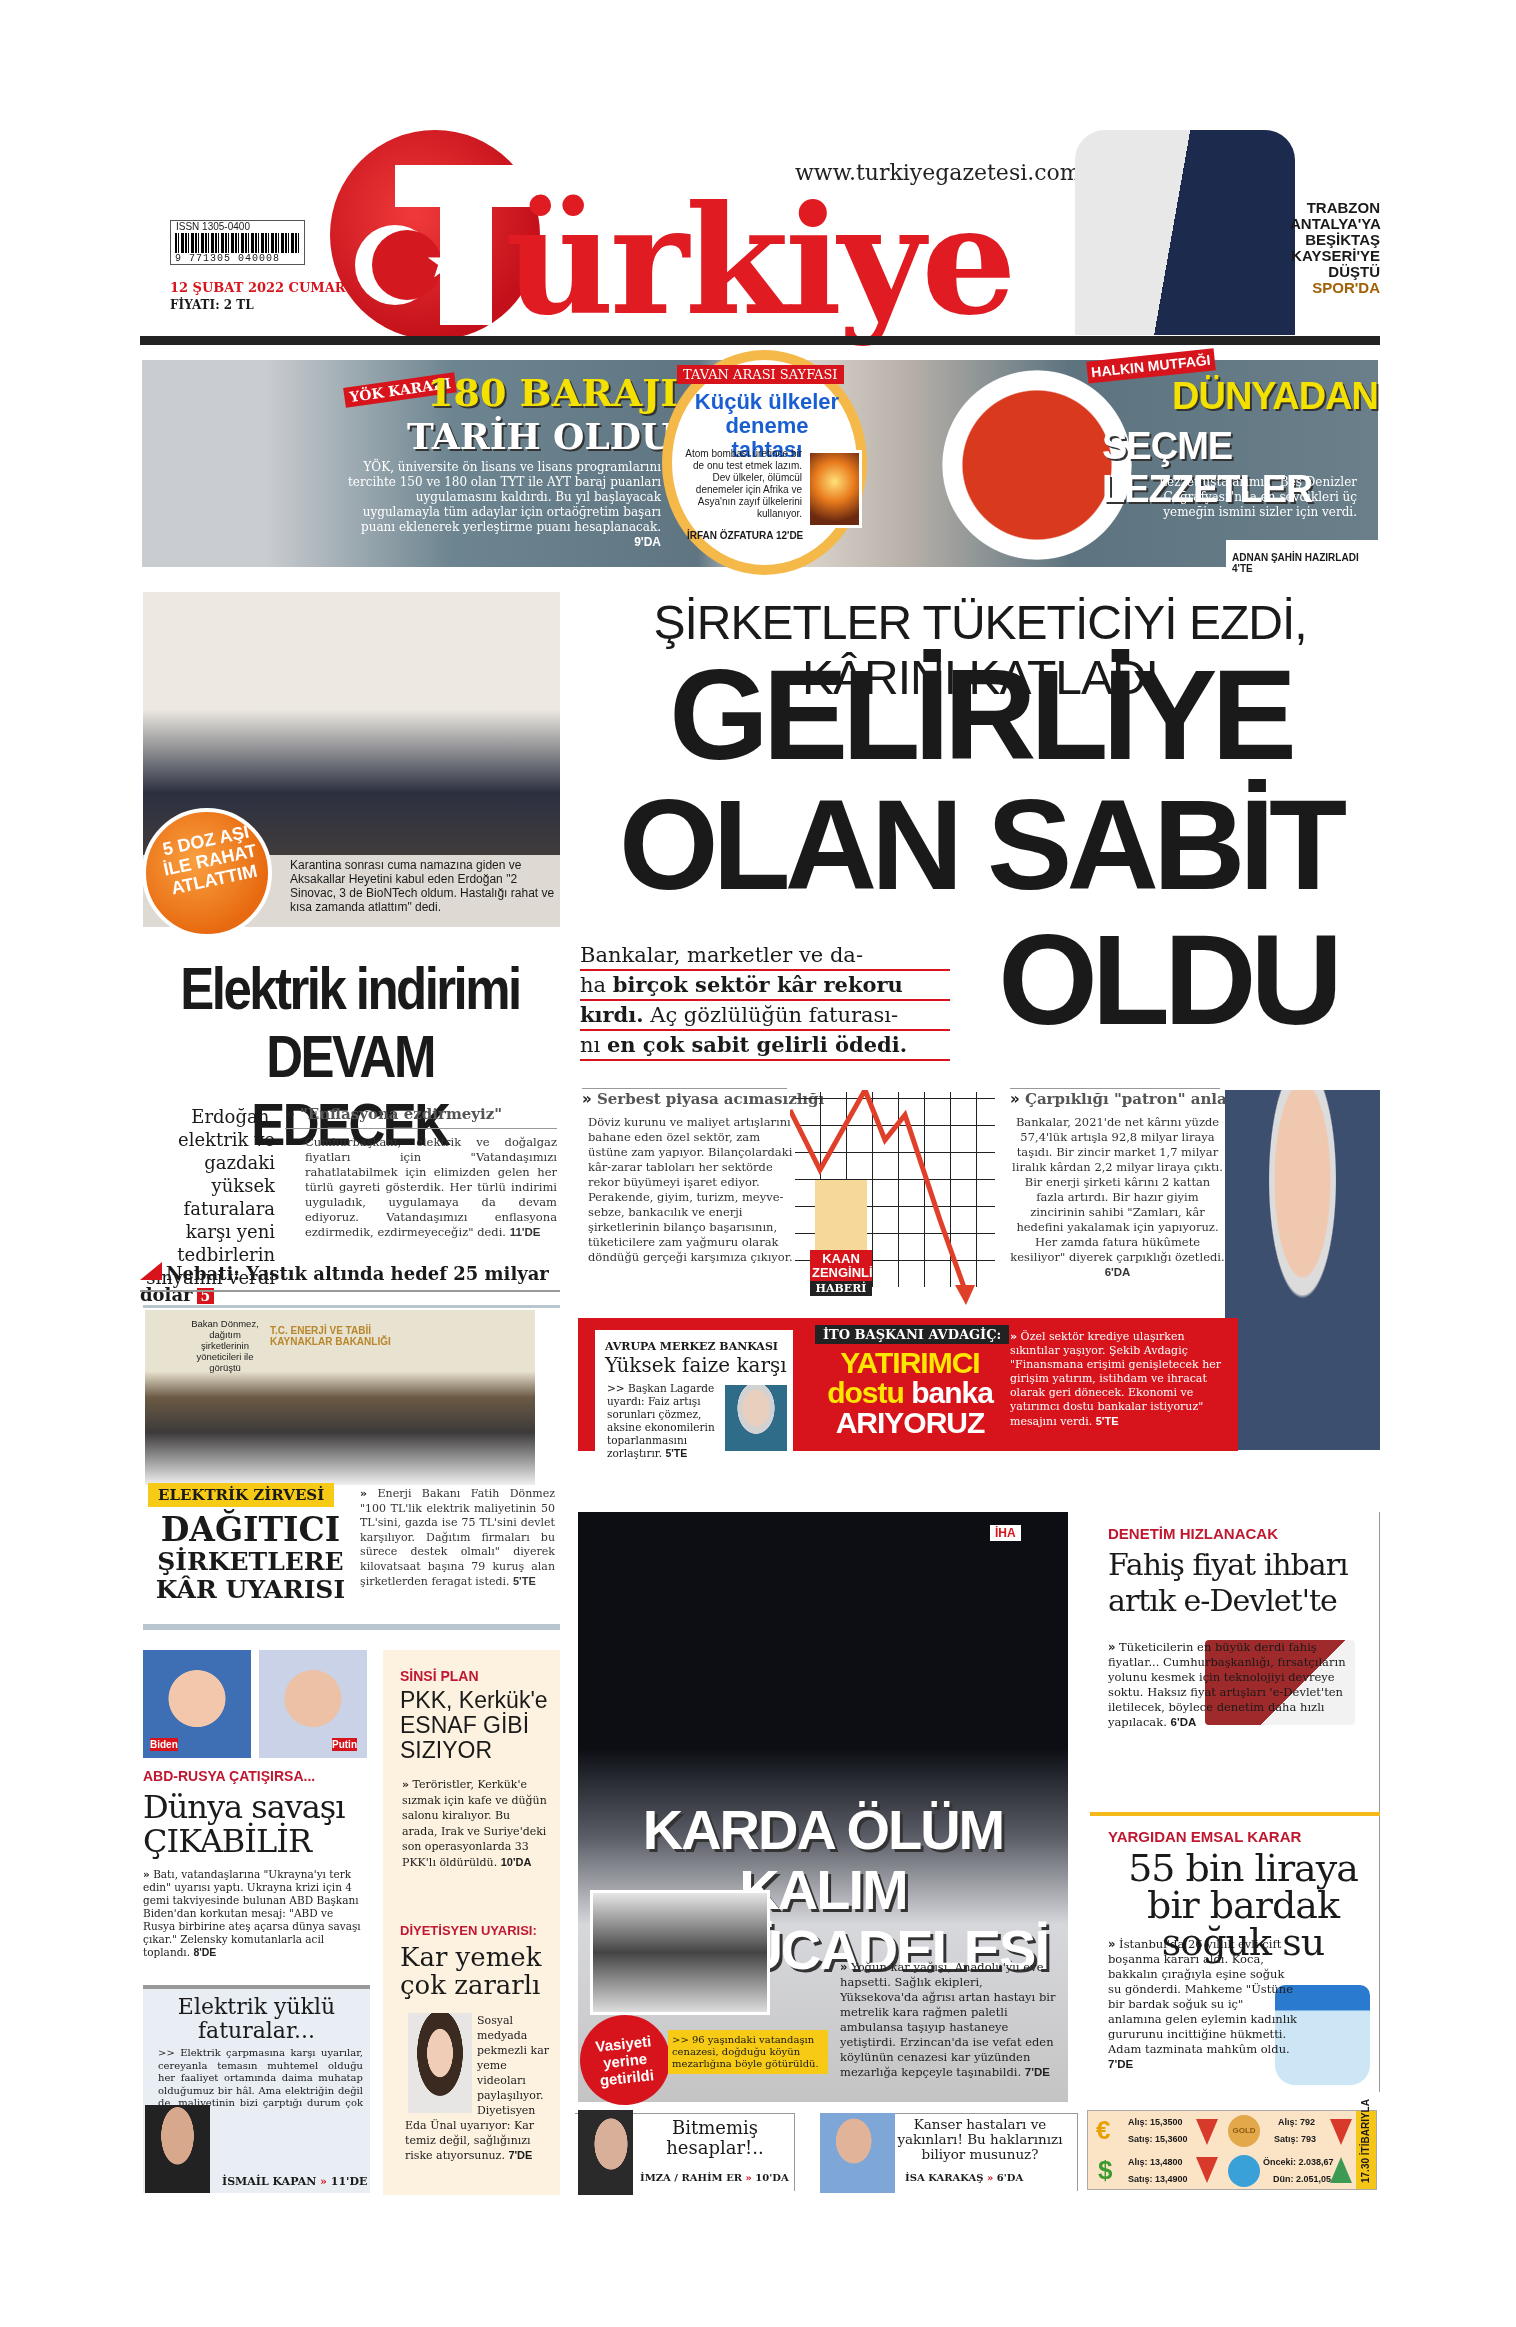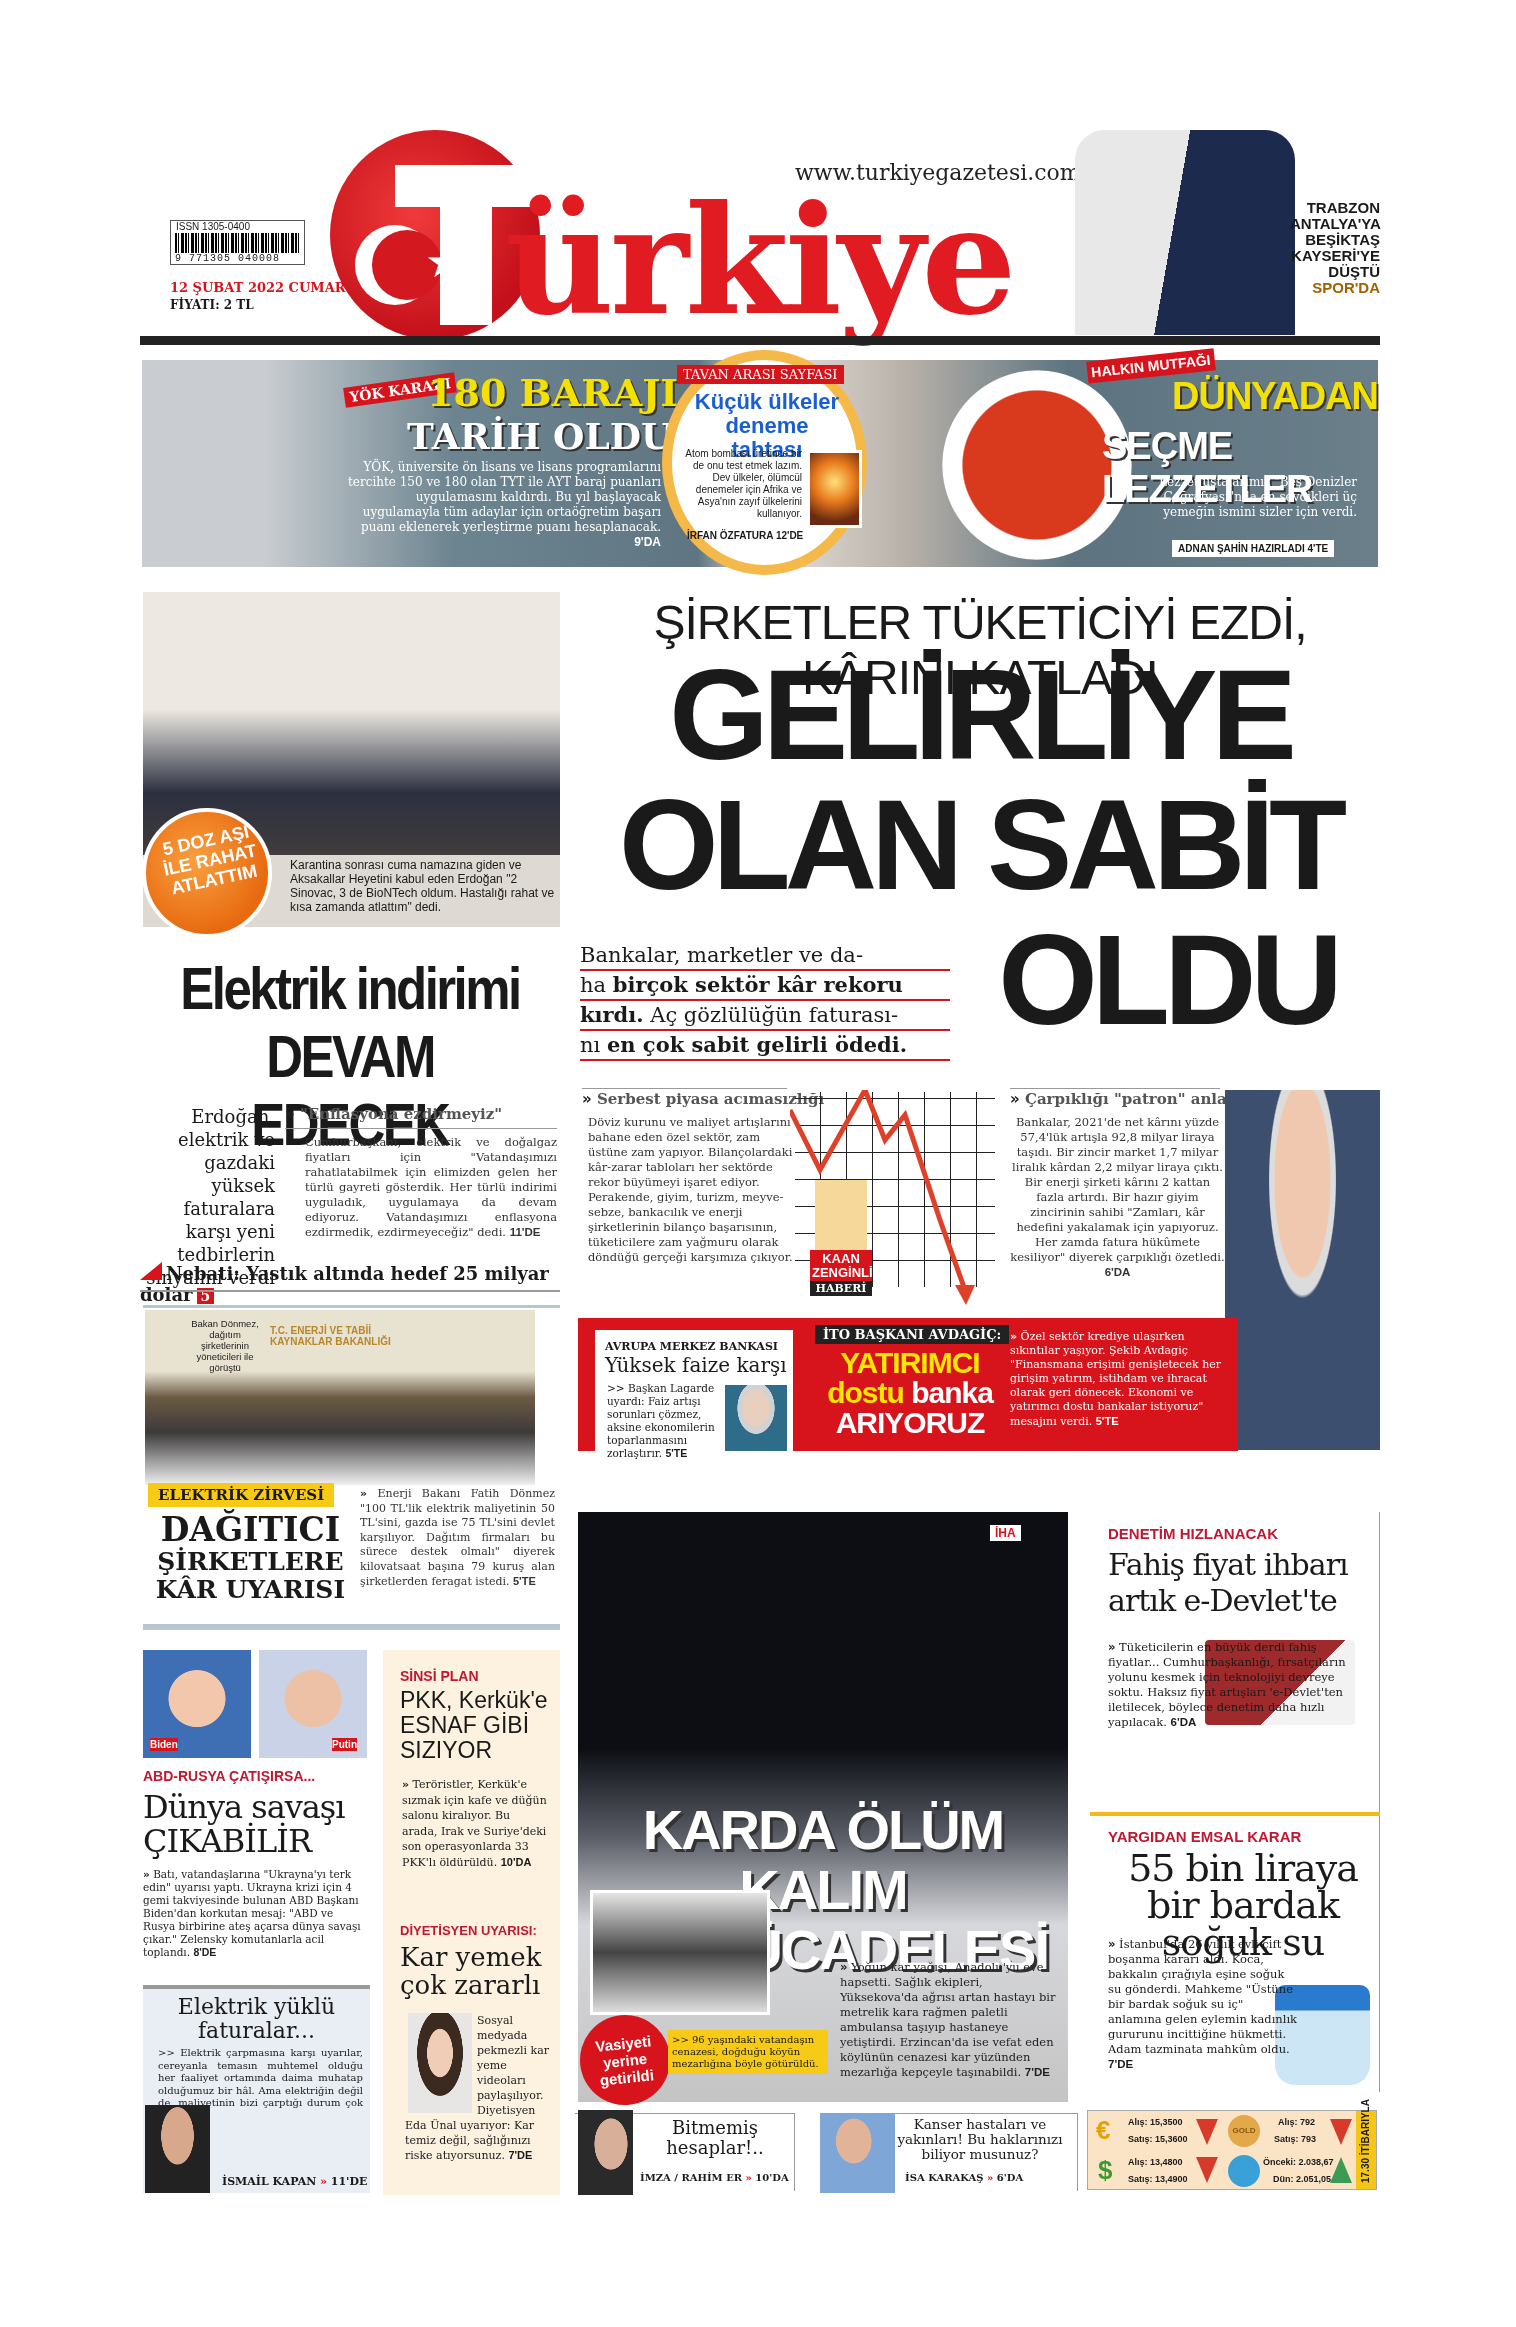--- a/index.html
+++ b/index.html
@@ -39,21 +39,21 @@
   #tavan-label { left: 535px; top: 5px; background: #d7141c; color: #fff; font-family: "DejaVu Serif", serif; font-size: 13px; padding: 2px 6px; }
   #tavan-title { left: 550px; top: 30px; width: 150px; text-align:center; font-family: "Liberation Sans", sans-serif; font-weight: bold; font-size: 22px; line-height: 24px; color: #1a5fd1; }
   #tavan-body { left: 540px; top: 88px; width: 120px; font-family: "Liberation Sans", sans-serif; font-size: 10px; line-height: 12px; text-align:right; }
   #tavan-img { left: 665px; top: 90px; width: 55px; height: 78px; background: radial-gradient(circle at 50% 40%, #ffe07a, #e87a1c 40%, #6b2a10 80%); border: 3px solid #fff; }
   #tavan-ref { left: 545px; top: 170px; font-family: "Liberation Sans", sans-serif; font-weight:bold; font-size: 10px; }
   #soup { left: 800px; top: 10px; width: 190px; height: 190px; border-radius: 50%; background: radial-gradient(circle, #d93a1e 0 55%, #fff 56% 70%, transparent 71%); }
   #halkin { left: 945px; top: -5px; background: #d7141c; color: #fff; font-family: "Liberation Sans", sans-serif; font-weight: bold; font-size: 14px; line-height: 14px; padding: 4px; transform: rotate(-6deg); }
   #dunyadan { left: 1030px; top: 15px; font-family: "Liberation Sans", sans-serif; font-weight: bold; font-size: 38px; color: #f5e100; text-shadow: 2px 2px 0 #333; letter-spacing: -1px; }
   #secme { left: 960px; top: 65px; font-family: "Liberation Sans", sans-serif; font-weight: bold; font-size: 38px; color: #fff; text-shadow: 2px 2px 0 #333; letter-spacing: -1px; }
   #lezzet-body { left: 1000px; top: 115px; width: 215px; font-size: 12px; line-height: 15px; color: #fff; text-align:right; }
-  #adnan { left: 1030px; top: 180px; background: #fff; font-family: "Liberation Sans", sans-serif; font-weight: bold; font-size: 10px; padding: 3px 6px; }
+  #adnan { left: 1084px; top: 180px; background: #fff; font-family: "Liberation Sans", sans-serif; font-weight: bold; font-size: 10px; padding: 12px 6px; }
 
   
   #ceremony { left: 143px; top: 592px; width: 417px; height: 335px; background: linear-gradient(180deg, #ede9e2 0 35%, #2b3040 60%, #5b4a38 100%); }
   #caption-box { left: 143px; top: 855px; width: 417px; height: 72px; background: #dedad3; }
   #caption-text { left: 290px; top: 858px; width: 265px; font-family: "Liberation Sans", sans-serif; font-size: 12px; line-height: 14px; }
   #sticker { left: 142px; top: 808px; width: 130px; height: 130px; border-radius: 50%; background: radial-gradient(circle at 40% 40%, #f9a040, #e86a10 70%); border: 4px solid #fff; }
   #sticker-text { left: 155px; top: 830px; width: 110px; text-align: center; font-family: "Liberation Sans", sans-serif; font-weight: bold; font-size: 18px; line-height: 20px; color: #fff; transform: rotate(-12deg); }
 
   #elektrik-head { left: 140px; top: 955px; width: 420px; text-align: center; font-family: "Liberation Sans", sans-serif; font-weight: bold; font-size: 60px; line-height: 68px; letter-spacing: -3px; transform: scaleX(0.85); transform-origin: center; }
   #erdogan-lead { left: 140px; top: 1105px; width: 135px; text-align: right; font-size: 18px; line-height: 23px; }

